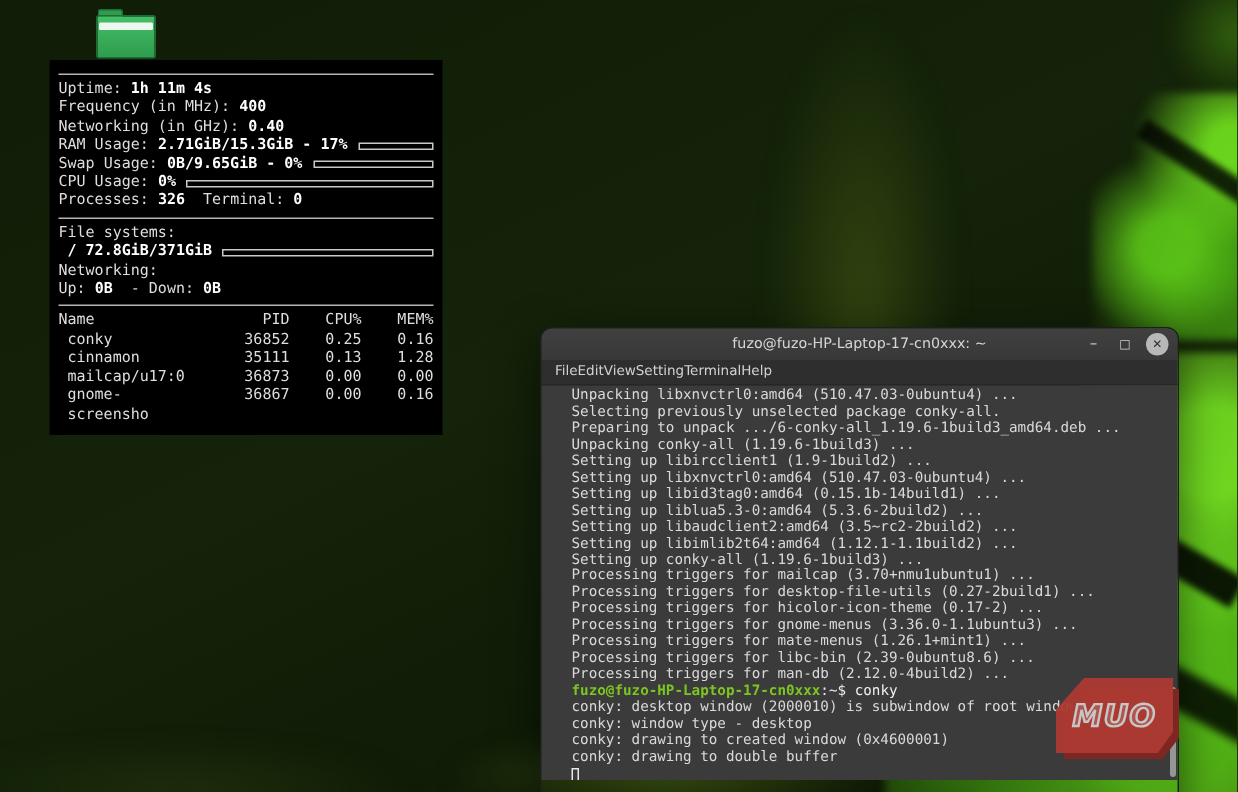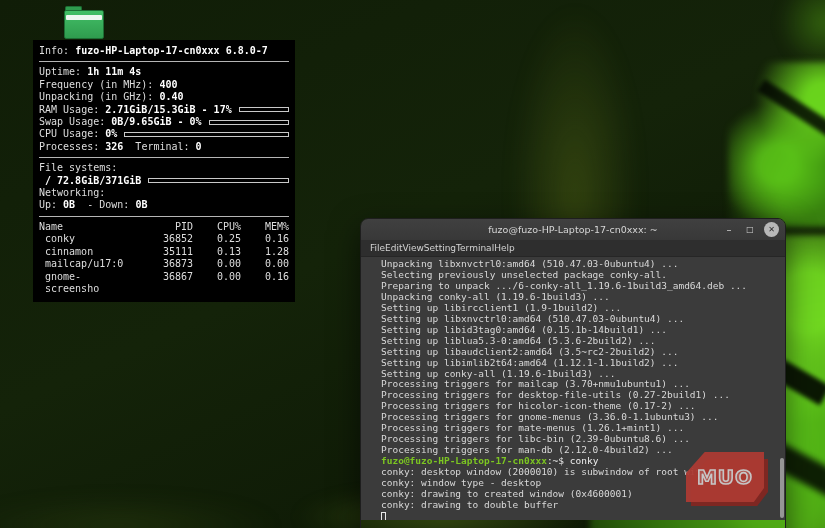--- a/index.html
+++ b/index.html
@@ -83,21 +83,21 @@
   .tcontent pre { font:inherit; white-space:pre; }
   .promptline { white-space:pre; }
   .p-user { color:#7cc621; font-weight:bold; }
   .p-sym { color:#e8e8e8; }
   .p-cmd { color:#efefef; }
   .cursor { display:inline-block; width:5px; height:9px; border:1px solid #e8e8e8; margin-top:1px; }
   .scrollthumb { position:absolute; right:1px; top:201px; width:4px; height:60px;
     background:#969696; border-radius:2px; cursor:pointer; }
 
   
-  .muo { position:absolute; left:686px; top:452px; width:82px; height:54px; z-index:10; }
+  .muo { position:absolute; left:704px; top:452px; width:82px; height:54px; z-index:10;font-style:italic; }
   .muo .back { position:absolute; left:5px; top:7px; width:77px; height:47px; background:#7e2722;
     clip-path:polygon(22% 0,100% 0,100% 70%,86% 100%,0 100%,0 40%); }
   .muo .front { position:absolute; left:0; top:0; width:78px; height:50px; background:rgba(172,58,51,.95);
     clip-path:polygon(24% 0,100% 0,100% 72%,87% 100%,0 100%,0 42%);
     display:flex; align-items:center; justify-content:center; }
   .muo .txt { font-family:"DejaVu Sans", sans-serif; font-weight:bold; font-size:20px;
     letter-spacing:1px; color:rgba(210,210,210,.18);
     -webkit-text-stroke:1.6px #c6c6c6; }
 </style>
 </head>
@@ -115,35 +115,31 @@
   <div class="bg bg-bottom-hill"></div>
   <div class="bg bg-bottomleft"></div>
 
   <div class="folder">
     <div class="tab"></div>
     <div class="body"></div>
     <div class="stripe"></div>
   </div>
 
   <div class="conky">
-    <div class="crow">
-      <span>Info:</span><span> </span>
-      <span class="val">fuzo-HP-Laptop-17-cn0xxx 6.8.0-7</span>
-    </div>
     <hr class="csep">
     <div class="crow">
       <span>Uptime:</span><span> </span>
       <span class="val">1h 11m 4s</span>
     </div>
     <div class="crow">
       <span>Frequency (in MHz):</span><span> </span>
       <span class="val">400</span>
     </div>
     <div class="crow">
-      <span>Unpacking (in GHz):</span><span> </span>
+      <span>Networking (in GHz):</span><span> </span>
       <span class="val">0.40</span>
     </div>
     <div class="crow">
       <span>RAM Usage:</span><span> </span>
       <span class="val">2.71GiB/15.3GiB - 17%</span>
       <span class="cbar"><span class="fill" style="width: 17%;"></span></span>
     </div>
     <div class="crow">
       <span>Swap Usage:</span><span> </span>
       <span class="val">0B/9.65GiB - 0%</span>

